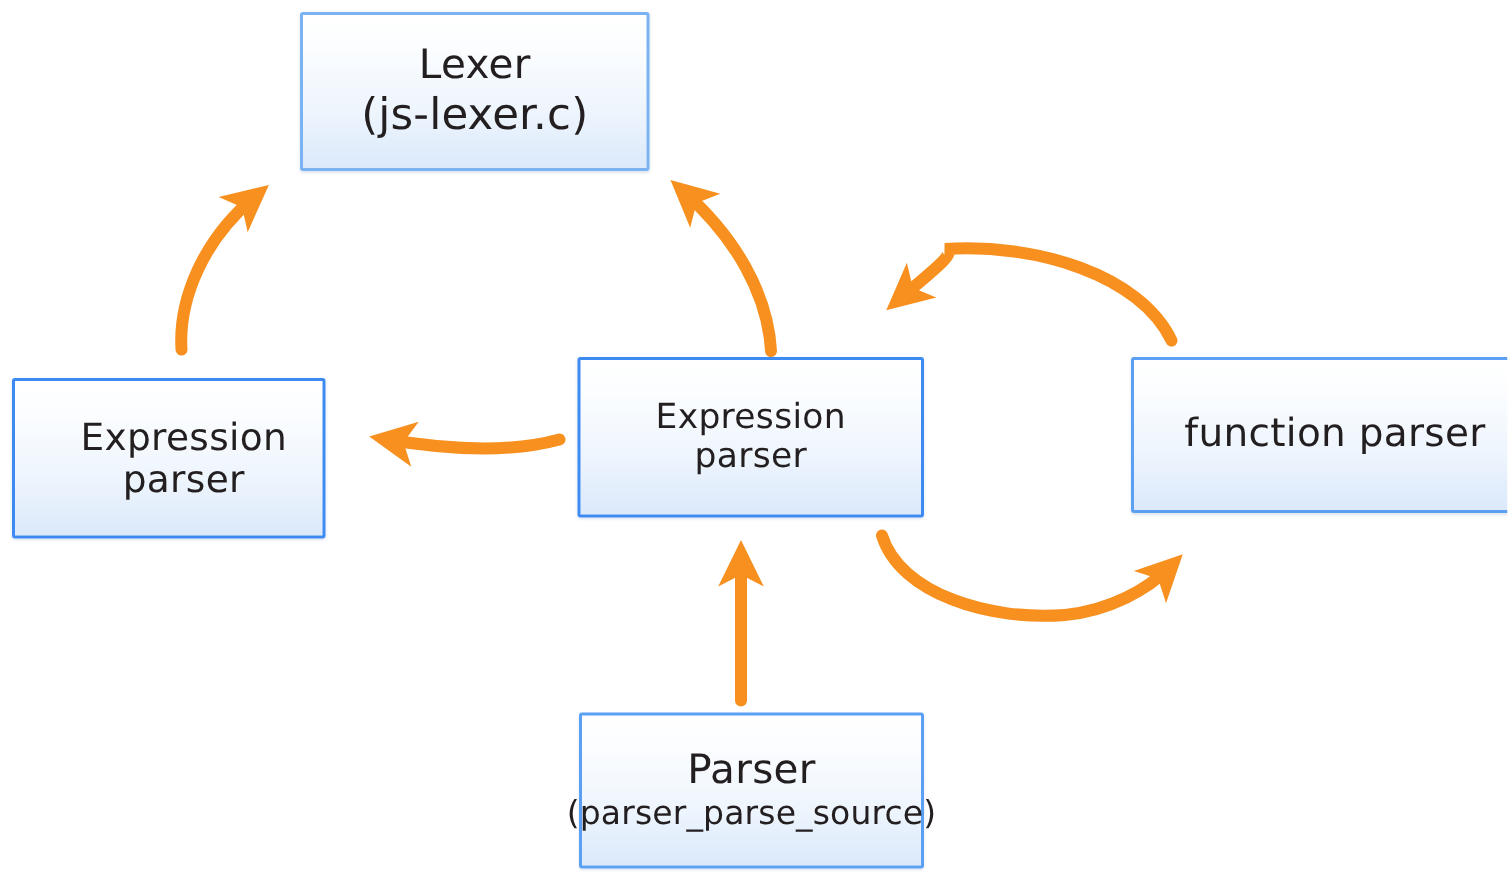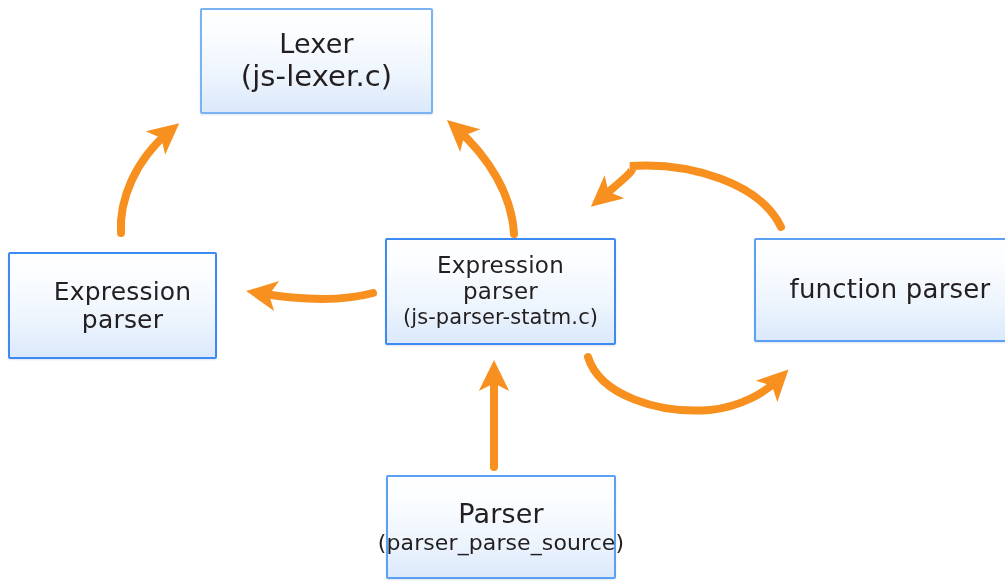--- a/index.html
+++ b/index.html
@@ -114,21 +114,20 @@
   </div>
 
   <div class="node" id="node-expression-parser">
     <div class="title">Expression
 parser</div>
   </div>
 
   <div class="node" id="node-statement-parser">
     <div class="title">Expression
 parser</div>
-    <div class="sub">(js-parser-statm.c)</div>
   </div>
 
   <div class="node" id="node-function-parser">
     <div class="title">function parser</div>
   </div>
 
   <div class="node" id="node-parser">
     <div class="title">Parser</div>
     <div class="sub">(parser_parse_source)</div>
   </div>

